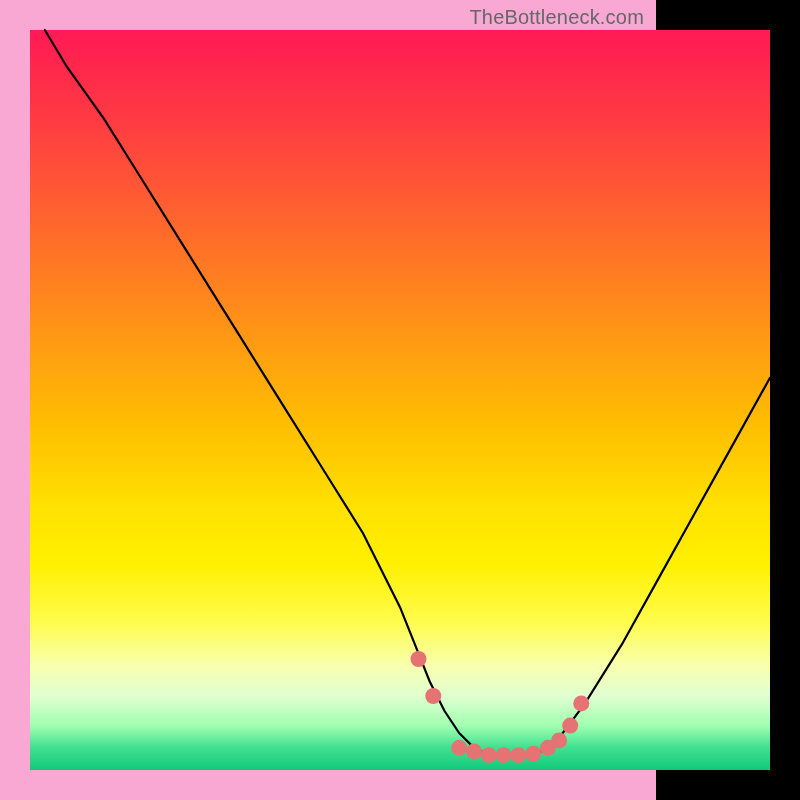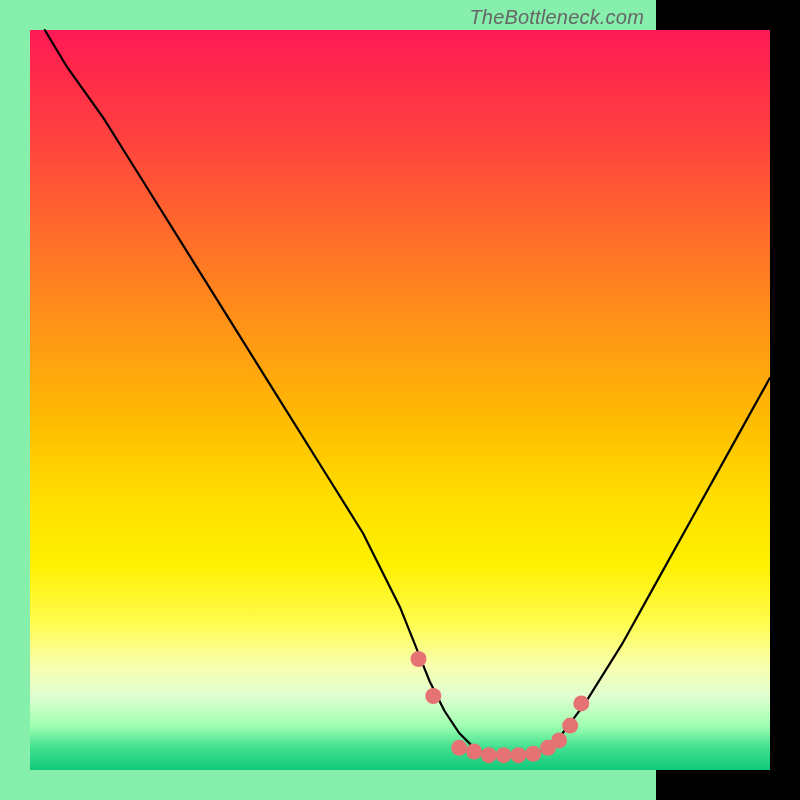--- a/index.html
+++ b/index.html
@@ -10,22 +10,21 @@
     background: #000;
     overflow: hidden;
     font-family: Arial, Helvetica, sans-serif;
   }
   .frame {
     position: absolute;
     left: 0;
     top: 0;
     width: 656px;
     height: 800px;
-    background: #86efac;
-    font-style: italic;
+    background: #f9a8d4;
   }
   .plot-area {
     position: absolute;
     left: 30px;
     top: 30px;
     width: 740px;
     height: 740px;
     background: linear-gradient(to bottom,
       #ff1a55 0%,
       #ff2a4a 6%,

